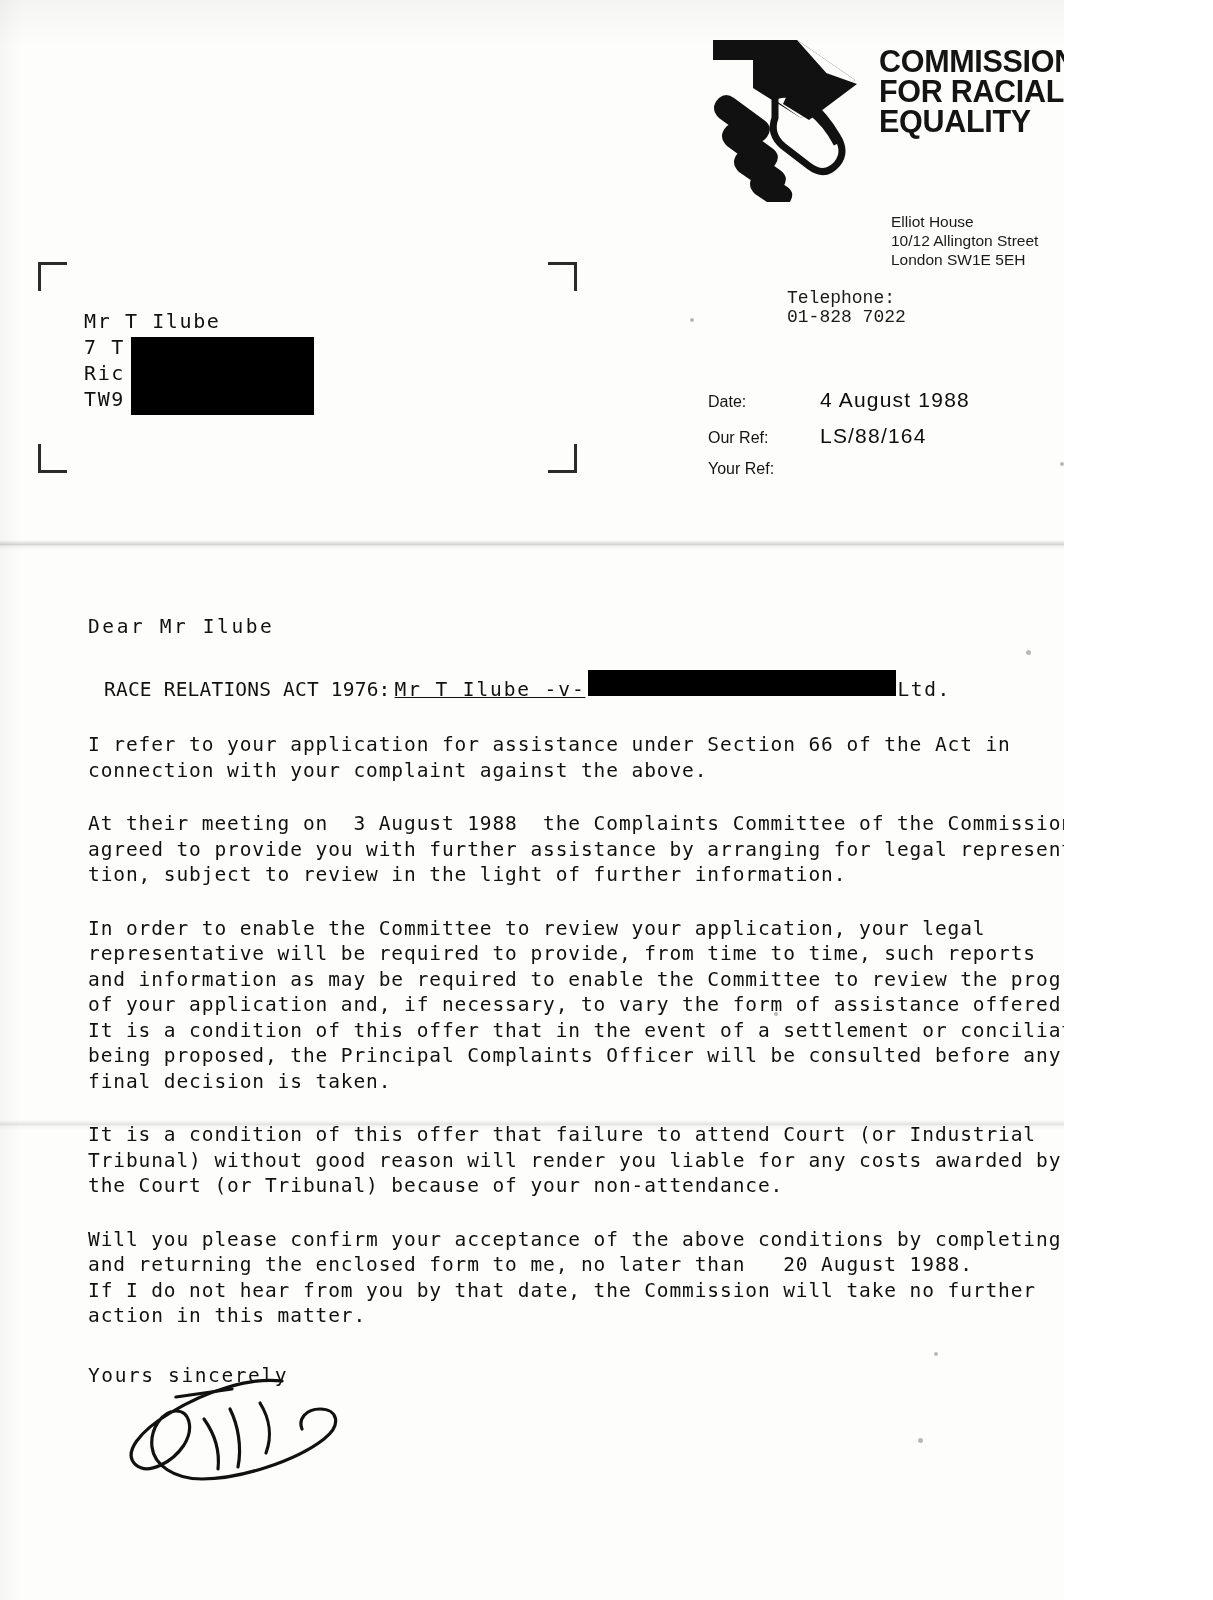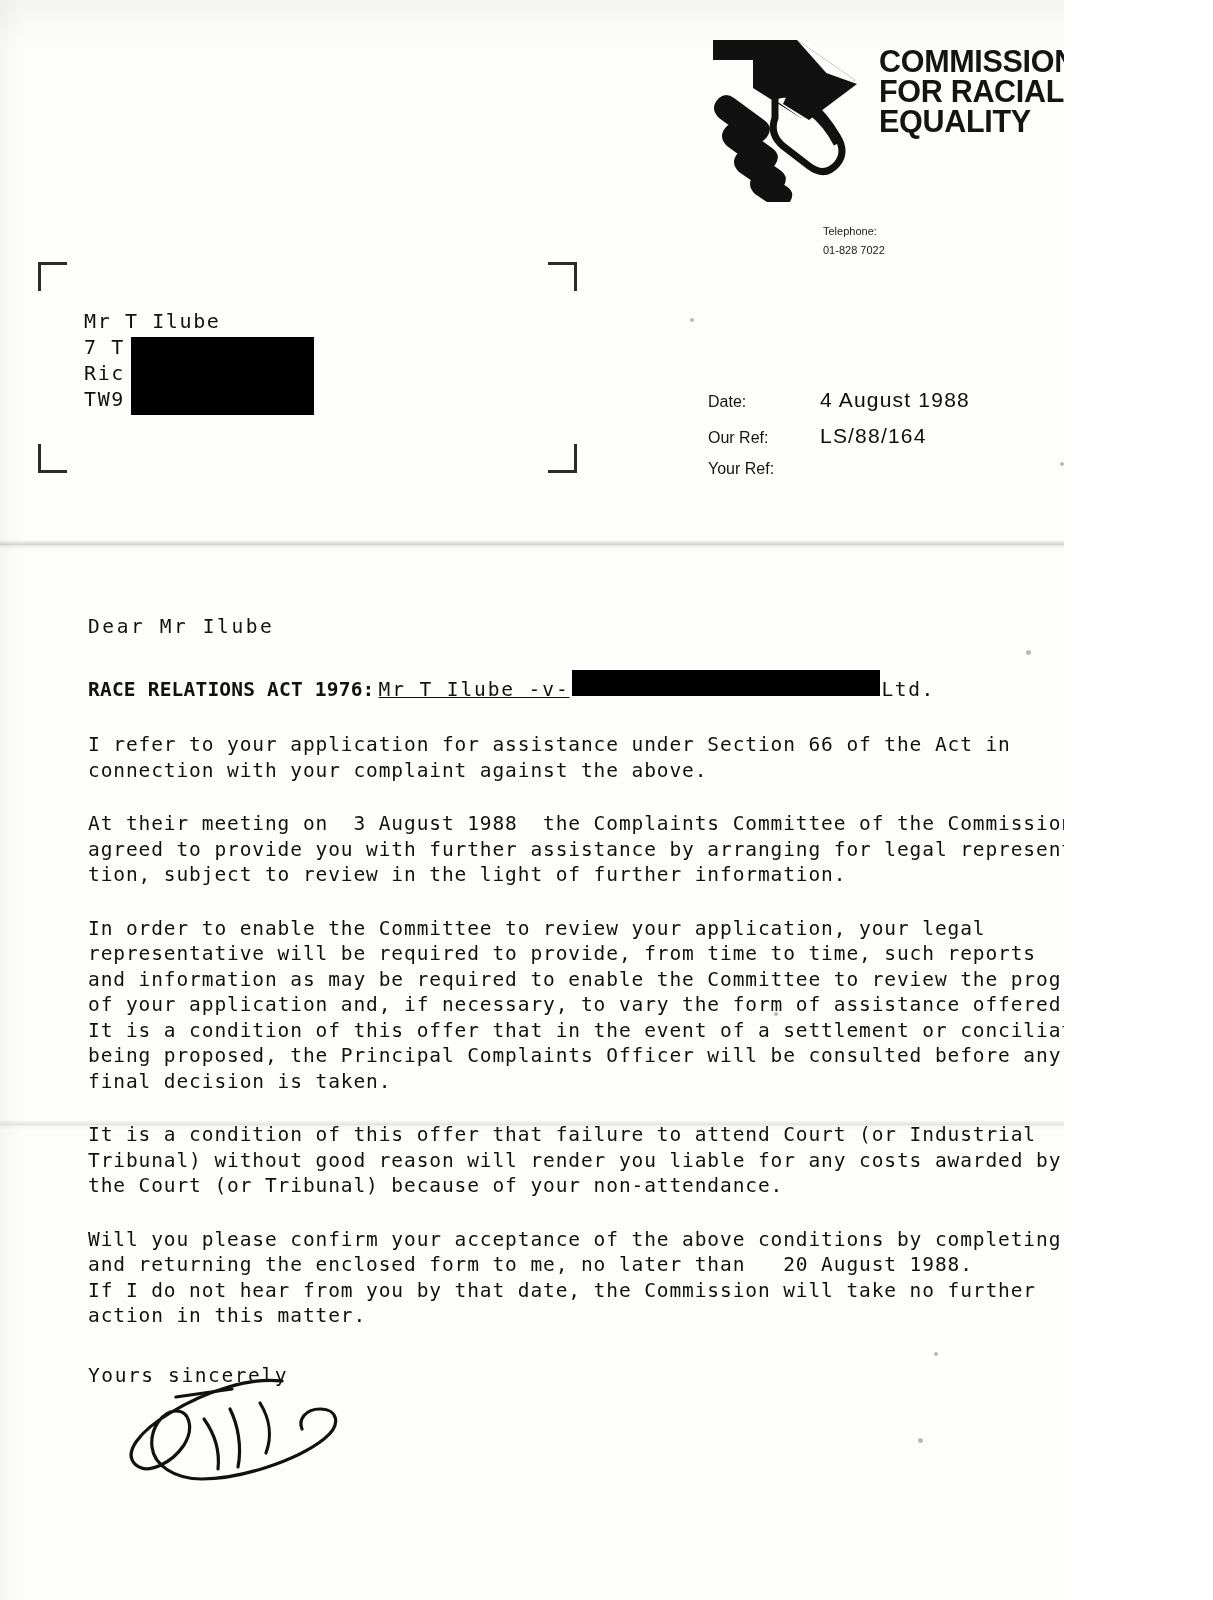--- a/index.html
+++ b/index.html
@@ -69,25 +69,25 @@
 
   .address {
     font-family: "Liberation Sans", sans-serif;
     font-size: 15.5px;
     line-height: 19px;
     color: #1a1a1a;
     margin-left: 186px;
     margin-top: 10px;
   }
   .telephone {
-    font-family: Liberation Sans, sans-serif;
-    font-size: 11px;
+    font-family: Liberation Mono, monospace;
+    font-size: 18px;
     line-height: 19px;
     color: #1a1a1a;
-    margin-left: 118px;
+    margin-left: 82px;
     margin-top: 20px;
   }
 
   
   .refblock {
     position: absolute;
     left: 708px;
     top: 388px;
     font-family: "Liberation Sans", sans-serif;
     font-size: 16px;
@@ -155,23 +155,24 @@
   }
   .salutation { letter-spacing: 2.6px; margin-bottom: 30px; margin-top: 48px; }
 
   .subject-line {
     display: flex;
     align-items: baseline;
     margin-bottom: 30px;
     white-space: nowrap;
   }
   .subject-bold {
-    font-weight: bold;
+    font-weight: normal;
     letter-spacing: 0.2px;
     font-size: 19.5px;
+    margin-left: 16px;
   }
   .subject-rest {
     letter-spacing: 1.9px;
     margin-left: 4px;
     text-decoration: underline;
   }
   .redact-inline {
     display: inline-block;
     width: 308px;
     height: 26px;
@@ -247,20 +248,25 @@
           <path d="M104 76 q18 14 28 34" fill="none" stroke="#111" stroke-width="7"></path>
         </svg>
       </div>
       <div class="org-name">
         <div>COMMISSION</div>
         <div>FOR RACIAL</div>
         <div>EQUALITY</div>
       </div>
     </div>
 
+    <div class="address">
+      <div>Elliot House</div>
+      <div>10/12 Allington Street</div>
+      <div>London SW1E 5EH</div>
+    </div>
 
     <div class="telephone">
       <div>Telephone:</div>
       <div>01-828 7022</div>
     </div>
   </div>
 
   <div class="refblock">
     <div class="refrow">
       <span class="lbl">Date:</span>

